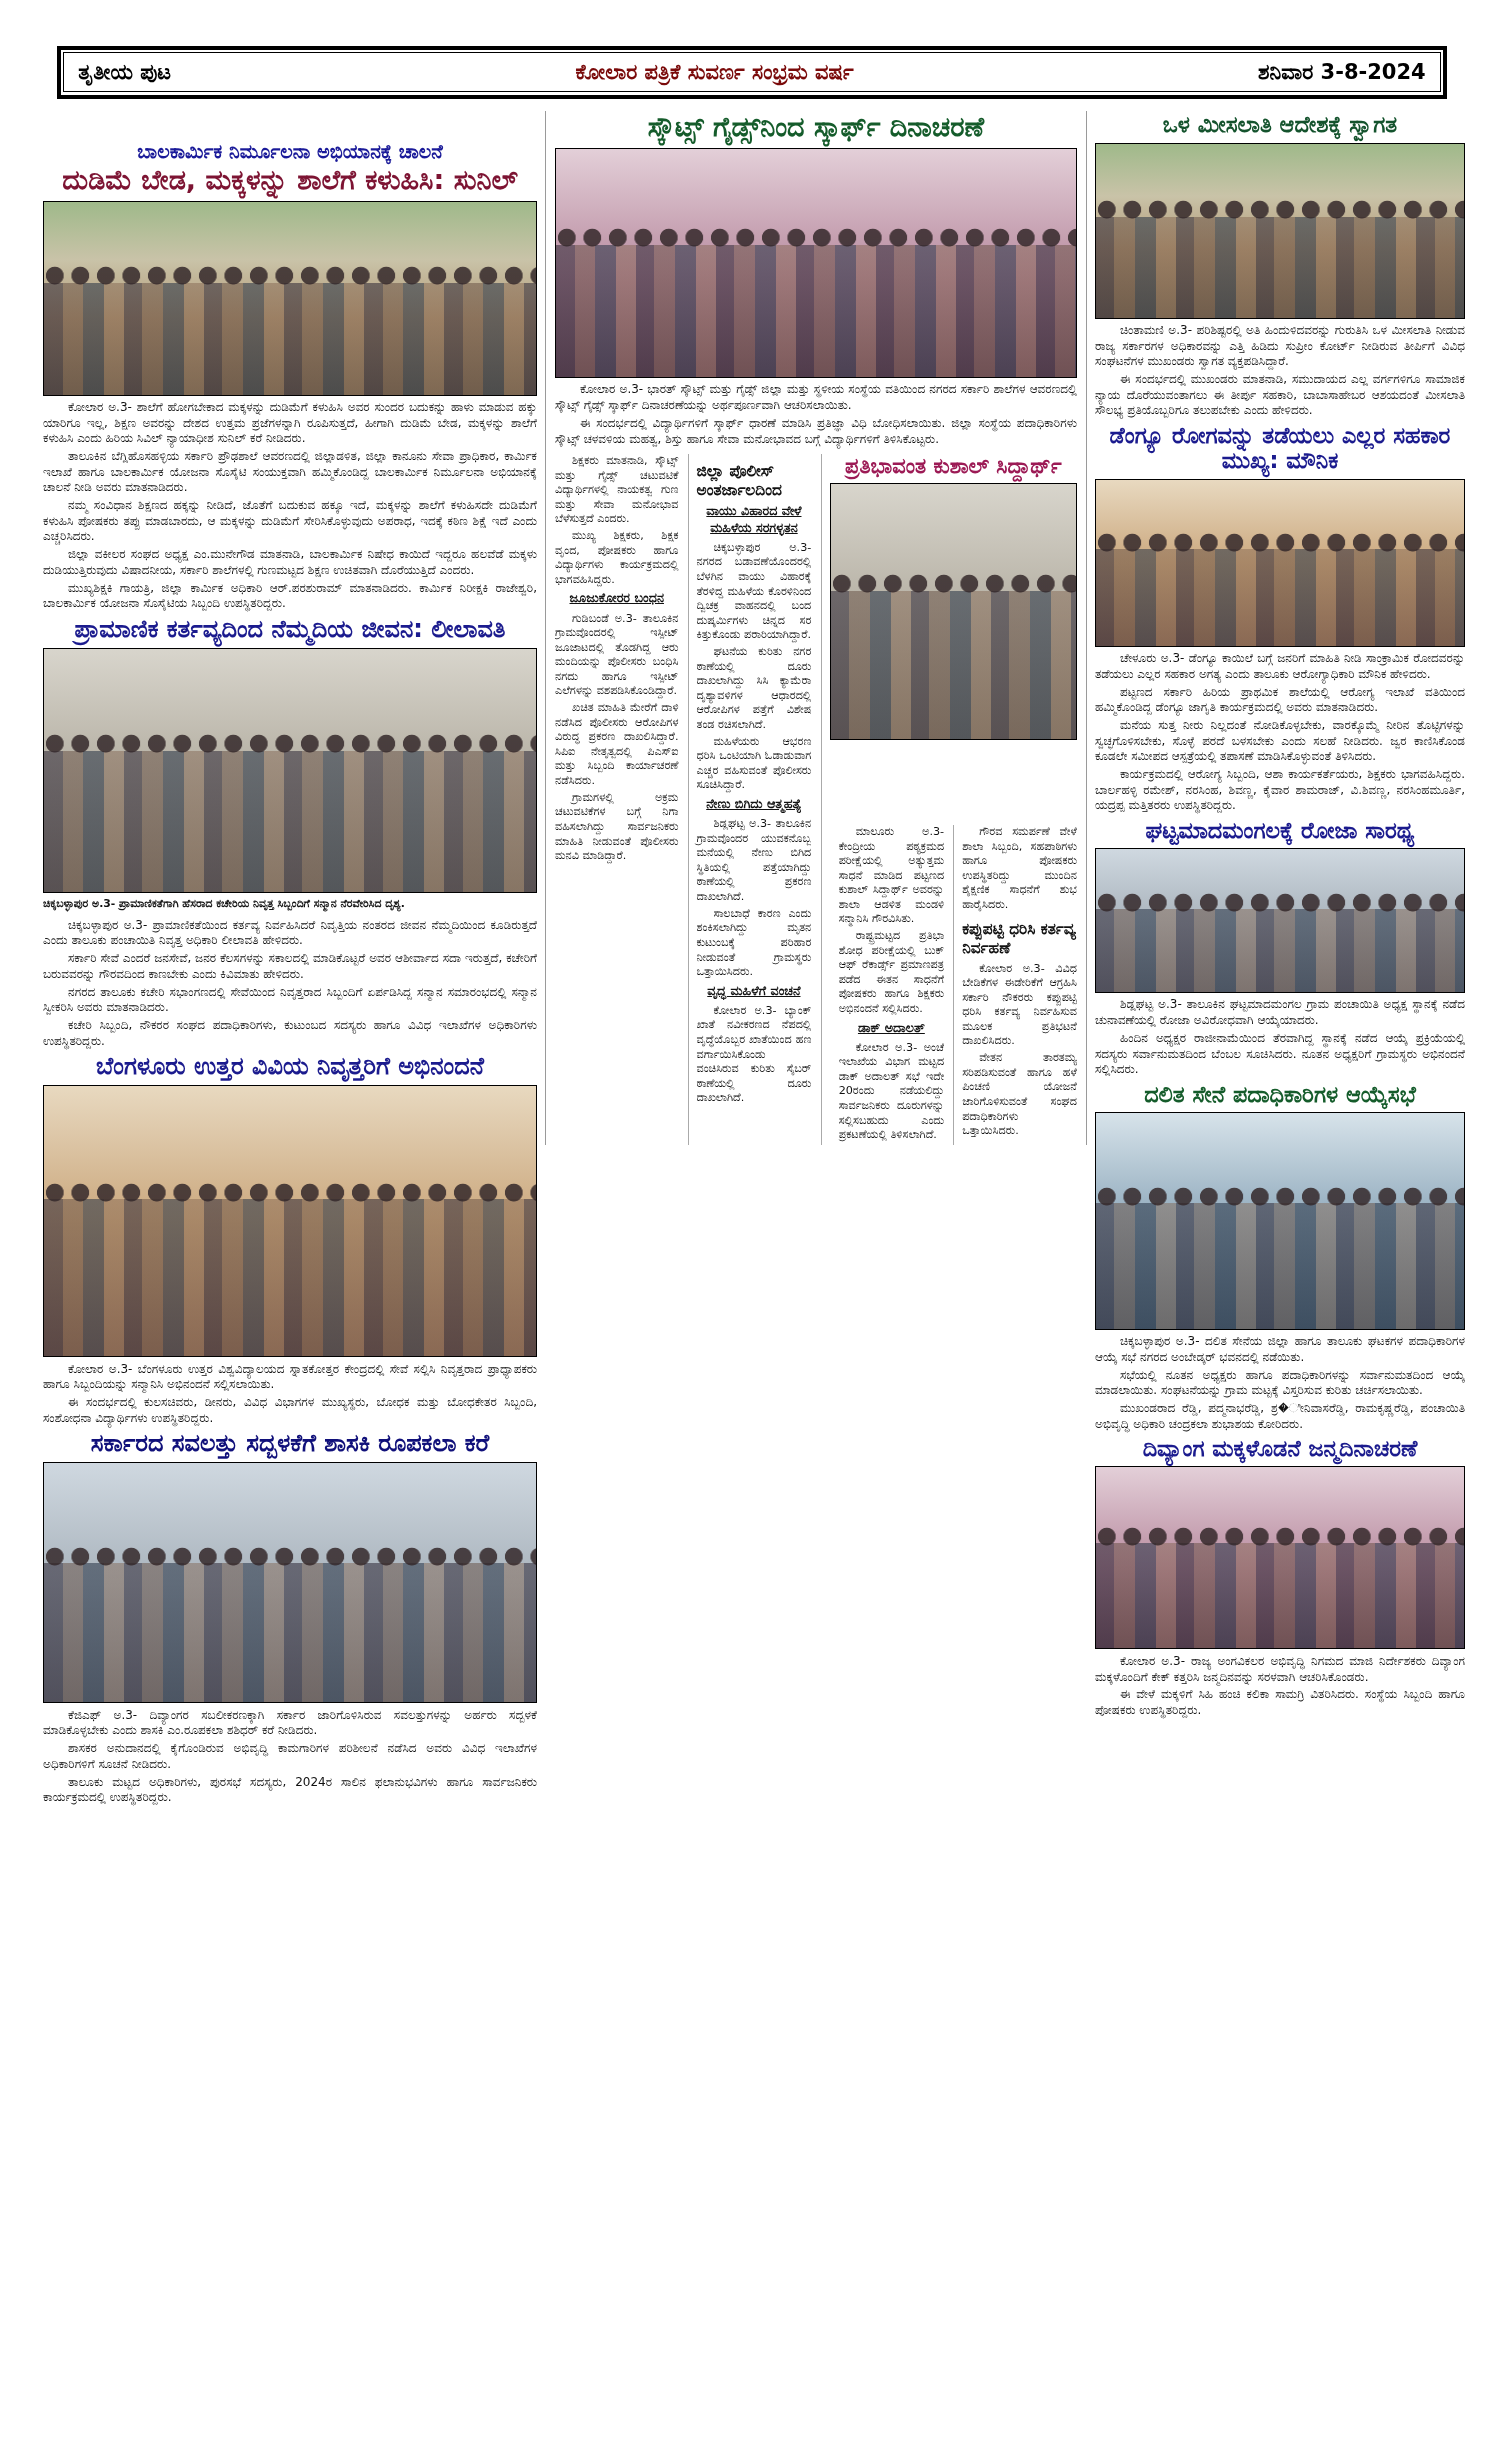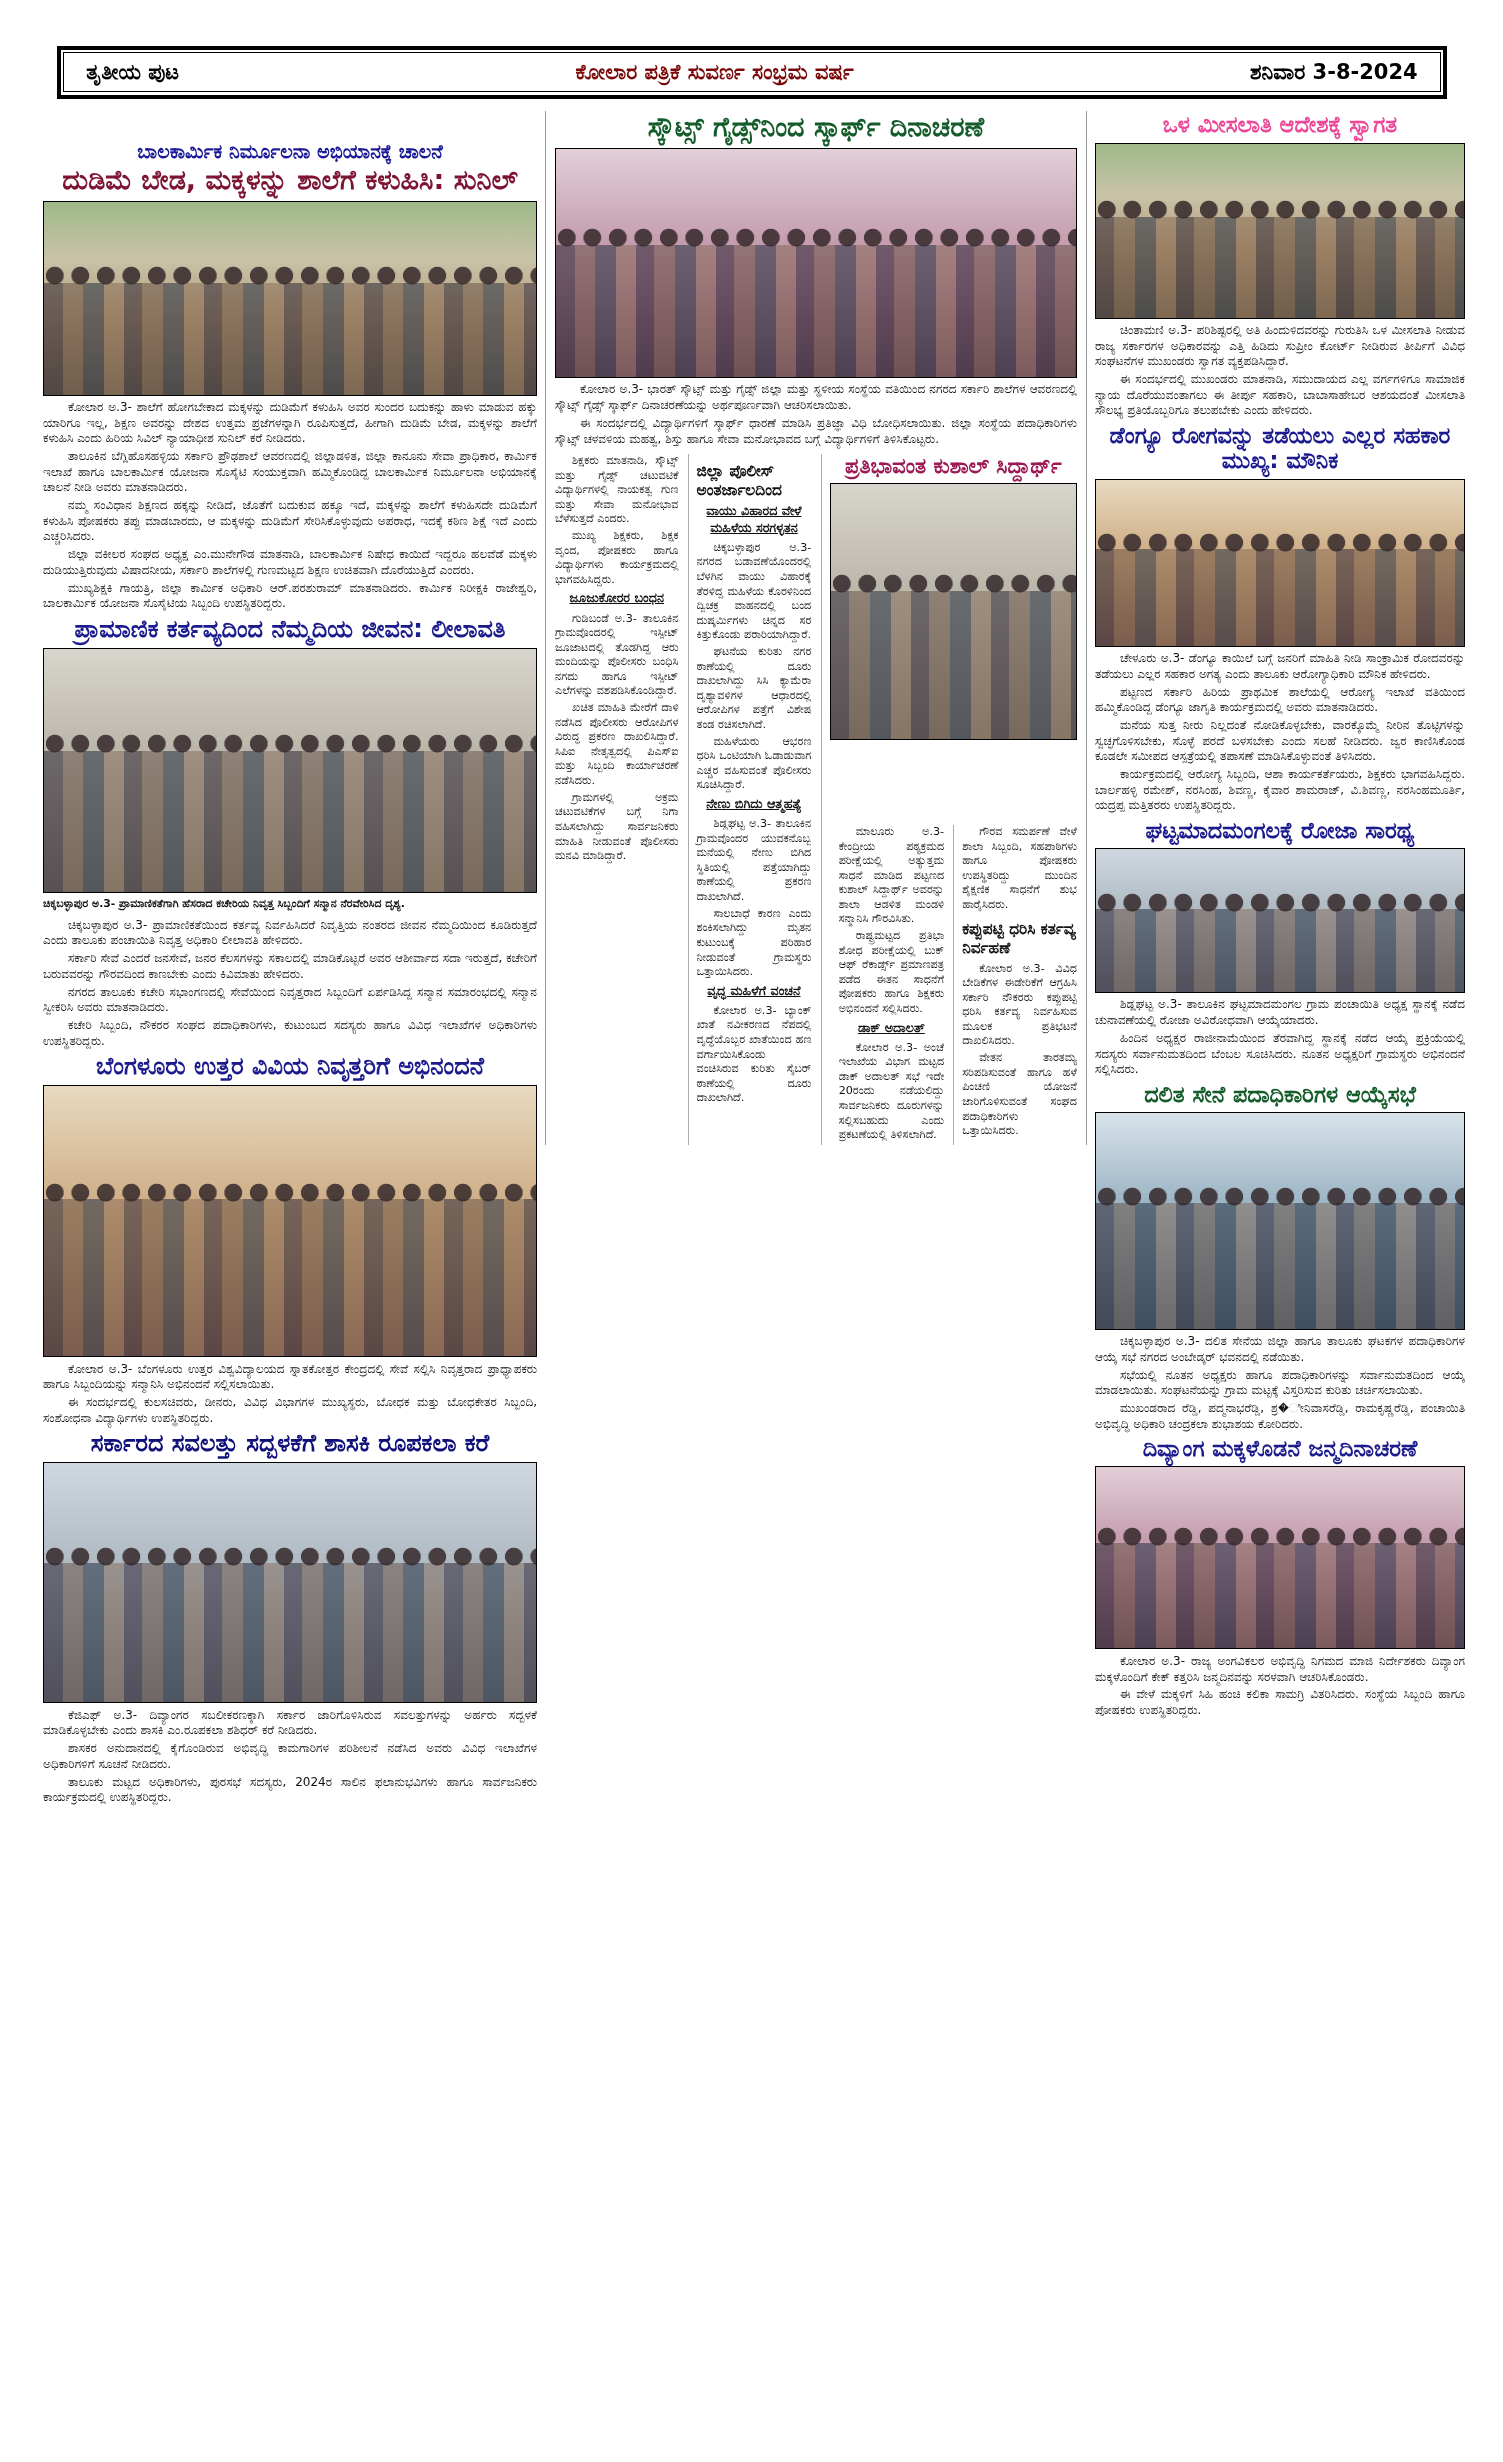--- a/index.html
+++ b/index.html
@@ -3,39 +3,39 @@
 <meta charset="utf-8">
 <style>
   html,body{margin:0;padding:0;background:#ffffff;}
   .page{
     width:1504px;height:2462px;position:relative;background:#ffffff;
     font-family:"DejaVu Sans","Liberation Sans",sans-serif;color:#111;
     overflow:hidden;
   }
   
   .masthead{margin:46px 57px 0 57px;border:4.6px solid #000;}
-  .masthead-inner{border:1.5px solid #000;margin:2.3px;display:flex;align-items:center;padding:7px 22px;font-weight:bold;font-size:21px;}
+  .masthead-inner{border:1.5px solid #000;margin:2.3px;display:flex;align-items:center;padding:7px 14px;font-weight:bold;font-size:21px;}
   .masthead-inner .m-left{flex:0 0 auto;color:#000;}
   .masthead-inner .m-center{flex:1 1 auto;text-align:center;color:#7a0a0a;}
   .masthead-inner .m-right{flex:0 0 auto;color:#000;}
   
   .content{display:flex;align-items:flex-start;padding:12.4px 39px 0 43px;}
   .col{overflow:hidden;}
   .col-left{width:494px;flex:0 0 auto;margin-top:28px;}
   .col-mid{width:522px;flex:0 0 auto;margin:0 7.7px;padding:0 9.3px;border-left:0.8px solid #9a9a9a;border-right:0.8px solid #9a9a9a;}
   .col-right{flex:1 1 auto;min-width:0;}
   article{overflow:hidden;}
   
   .kicker{margin:1.5px 0 0;color:#1a1a99;font-size:19.3px;font-weight:bold;text-align:center;line-height:1.2;}
   .hl{margin:1.5px 0 3.1px;font-weight:bold;text-align:center;line-height:1.14;}
   .hl-xl{font-size:27px;}
   .hl-lg{font-size:24px;}
   .hl-md{font-size:22.4px;}
   .c-maroon{color:#7d1433;}
-  .c-red{color:#ec4899;}
+  .c-red{color:#14532d;}
   .c-green{color:#155c2b;}
   .c-blue{color:#1b1b8e;}
   .c-navy{color:#10107a;}
   .c-mag{color:#9c1a55;}
   
   .photo{position:relative;border:1.5px solid #000;margin:4.6px 0;overflow:hidden;}
   .photo::after{content:"";position:absolute;left:0;right:0;bottom:0;height:58%;
     background:repeating-linear-gradient(90deg,rgba(44,38,52,.55) 0 18.5px,rgba(99,76,64,.5) 18.5px 39px,rgba(36,48,66,.55) 39px 60px,rgba(126,96,76,.45) 60px 80px);}
   .photo::before{content:"";position:absolute;left:0;right:0;bottom:calc(58% - 4.6px);height:23px;z-index:2;
     background-image:radial-gradient(circle at 10.8px 11.6px,rgba(52,40,42,.85) 8.5px,transparent 9.3px);

